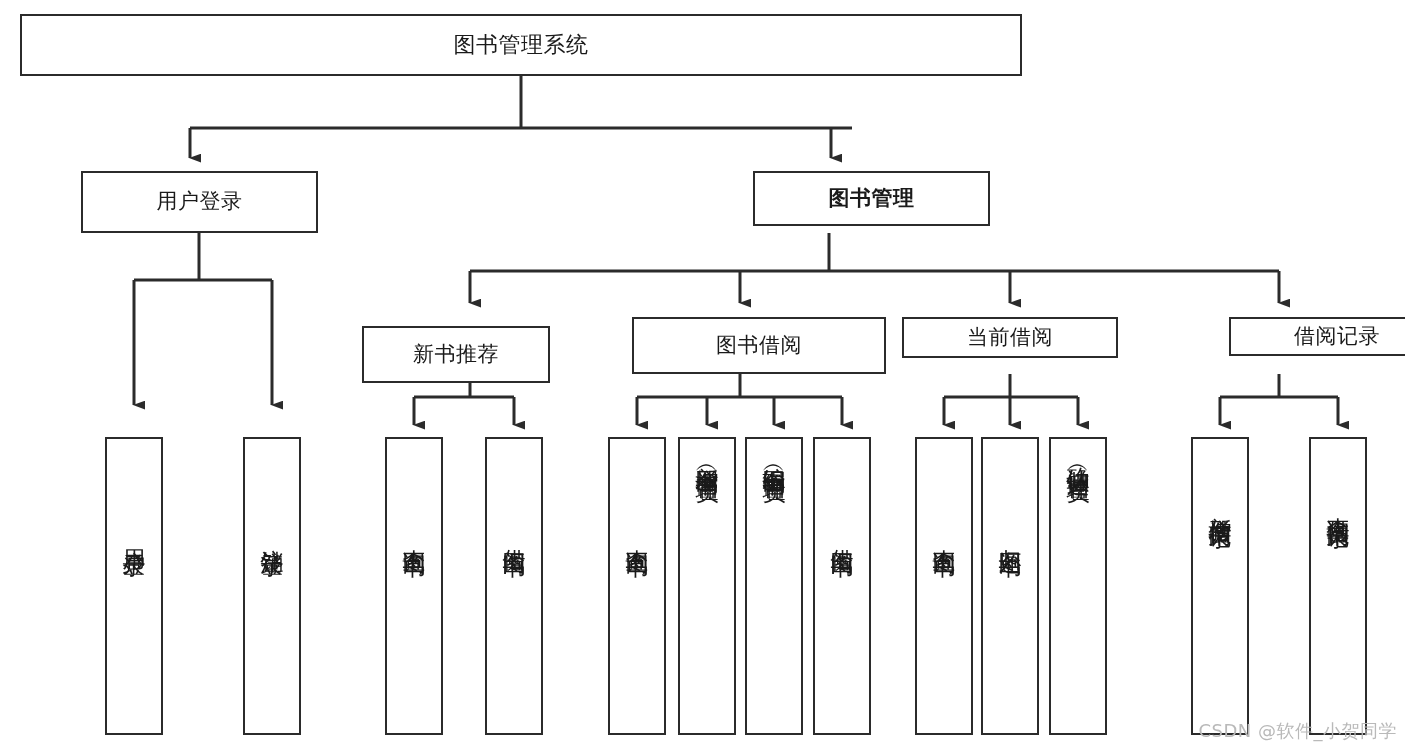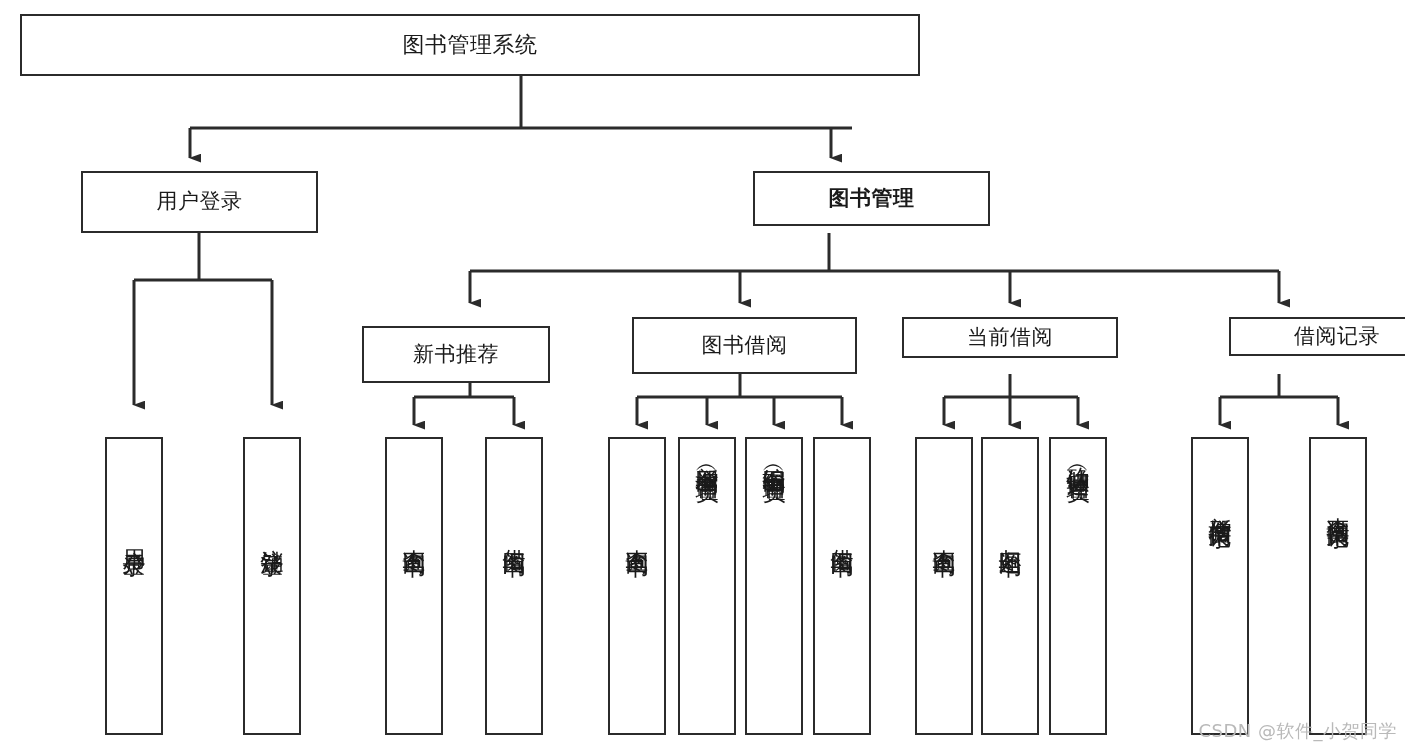--- a/index.html
+++ b/index.html
@@ -130,35 +130,35 @@
       <path d="M1010,397 L1010,425" marker-end="url(#arw)"></path>
       <path d="M1078,397 L1078,425" marker-end="url(#arw)"></path>
 
       <path d="M1279,374 L1279,397"></path>
       <path d="M1220,397 L1338,397"></path>
       <path d="M1220,397 L1220,425" marker-end="url(#arw)"></path>
       <path d="M1338,397 L1338,425" marker-end="url(#arw)"></path>
     </g>
   </svg>
 
-  <div class="node root horiz" style="left:20px; top:14px; width:900px; height:62px;">
+  <div class="node root horiz" style="left:20px; top:14px; width:1002px; height:62px;">
     <span class="label">图书管理系统</span>
   </div>
 
   <div class="node horiz" style="left:81px; top:171px; width:237px; height:62px;">
     <span class="label">用户登录</span>
   </div>
   <div class="node horiz" style="left:753px; top:171px; width:237px; height:55px;font-weight:bold;">
     <span class="label">图书管理</span>
   </div>
 
   <div class="node horiz" style="left:362px; top:313px; width:188px; height:57px;margin-top:13px;">
     <span class="label">新书推荐</span>
   </div>
-  <div class="node horiz" style="left:632px; top:317px; width:225px; height:57px;">
+  <div class="node horiz" style="left:632px; top:317px; width:254px; height:57px;">
     <span class="label">图书借阅</span>
   </div>
   <div class="node horiz" style="left:902px; top:317px; width:216px; height:41px;">
     <span class="label">当前借阅</span>
   </div>
   <div class="node horiz" style="left:1229px; top:317px; width:216px; height:39px;">
     <span class="label">借阅记录</span>
   </div>
 
   <div class="node vert mid" style="left:105px; top:437px; width:58px; height:298px;">

